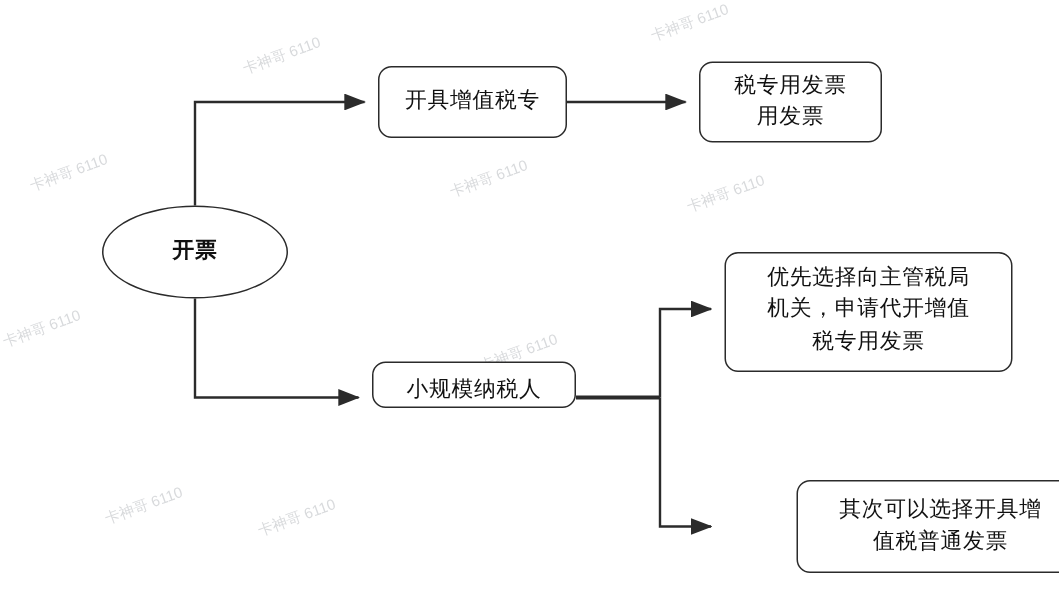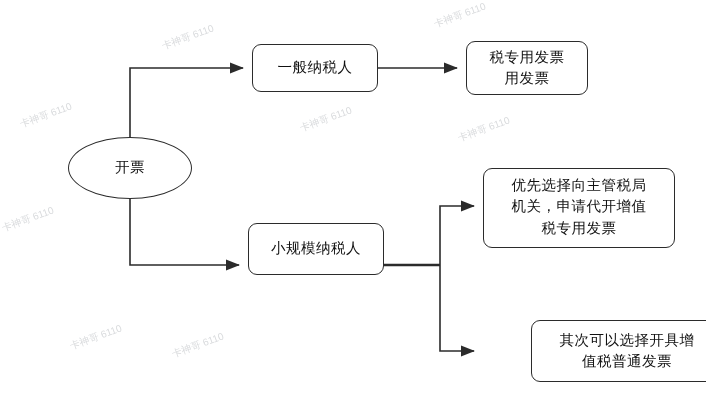--- a/index.html
+++ b/index.html
@@ -34,20 +34,21 @@
     justify-content: center;
     text-align: center;
     color: #111111;
     font-size: 14.5px;
     line-height: 1.45;
     letter-spacing: 0.5px;
     z-index: 3;
   }
   .node.ellipse {
     border-radius: 50%;
+    font-weight: bold;
   }
   .node.rounded {
     border-radius: 9px;
   }
   .node .label {
     display: block;
     padding: 0 6px;
     white-space: pre-line;
   }
   .wm {
@@ -98,24 +99,24 @@
   <div class="wm" style="left:432px; top:18px;">卡神哥 6110</div>
   <div class="wm" style="left:456px; top:132px;">卡神哥 6110</div>
   <div class="wm" style="left:566px; top:222px;">卡神哥 6110</div>
   <div class="wm" style="left:594px; top:338px;">卡神哥 6110</div>
 
   <div class="node ellipse" style="left:68px; top:137px; width:124px; height:62px;">
     <span class="label">开票</span>
   </div>
 
   <div class="node rounded" style="left:252px; top:44px; width:126px; height:48px;">
-    <span class="label">一般纳税人</span>
+    <span class="label">开具增值税专</span>
   </div>
 
-  <div class="node rounded" style="left:248px; top:223px; width:136px; height:52px;">
+  <div class="node rounded" style="left:248px; top:241px; width:136px; height:31px;align-items:flex-end;">
     <span class="label">小规模纳税人</span>
   </div>
 
   <div class="node rounded" style="left:466px; top:41px; width:122px; height:54px;">
     <span class="label">税专用发票
 用发票</span>
   </div>
 
   <div class="node rounded" style="left:483px; top:168px; width:192px; height:80px;font-family:Liberation Mono, monospace;">
     <span class="label">优先选择向主管税局

